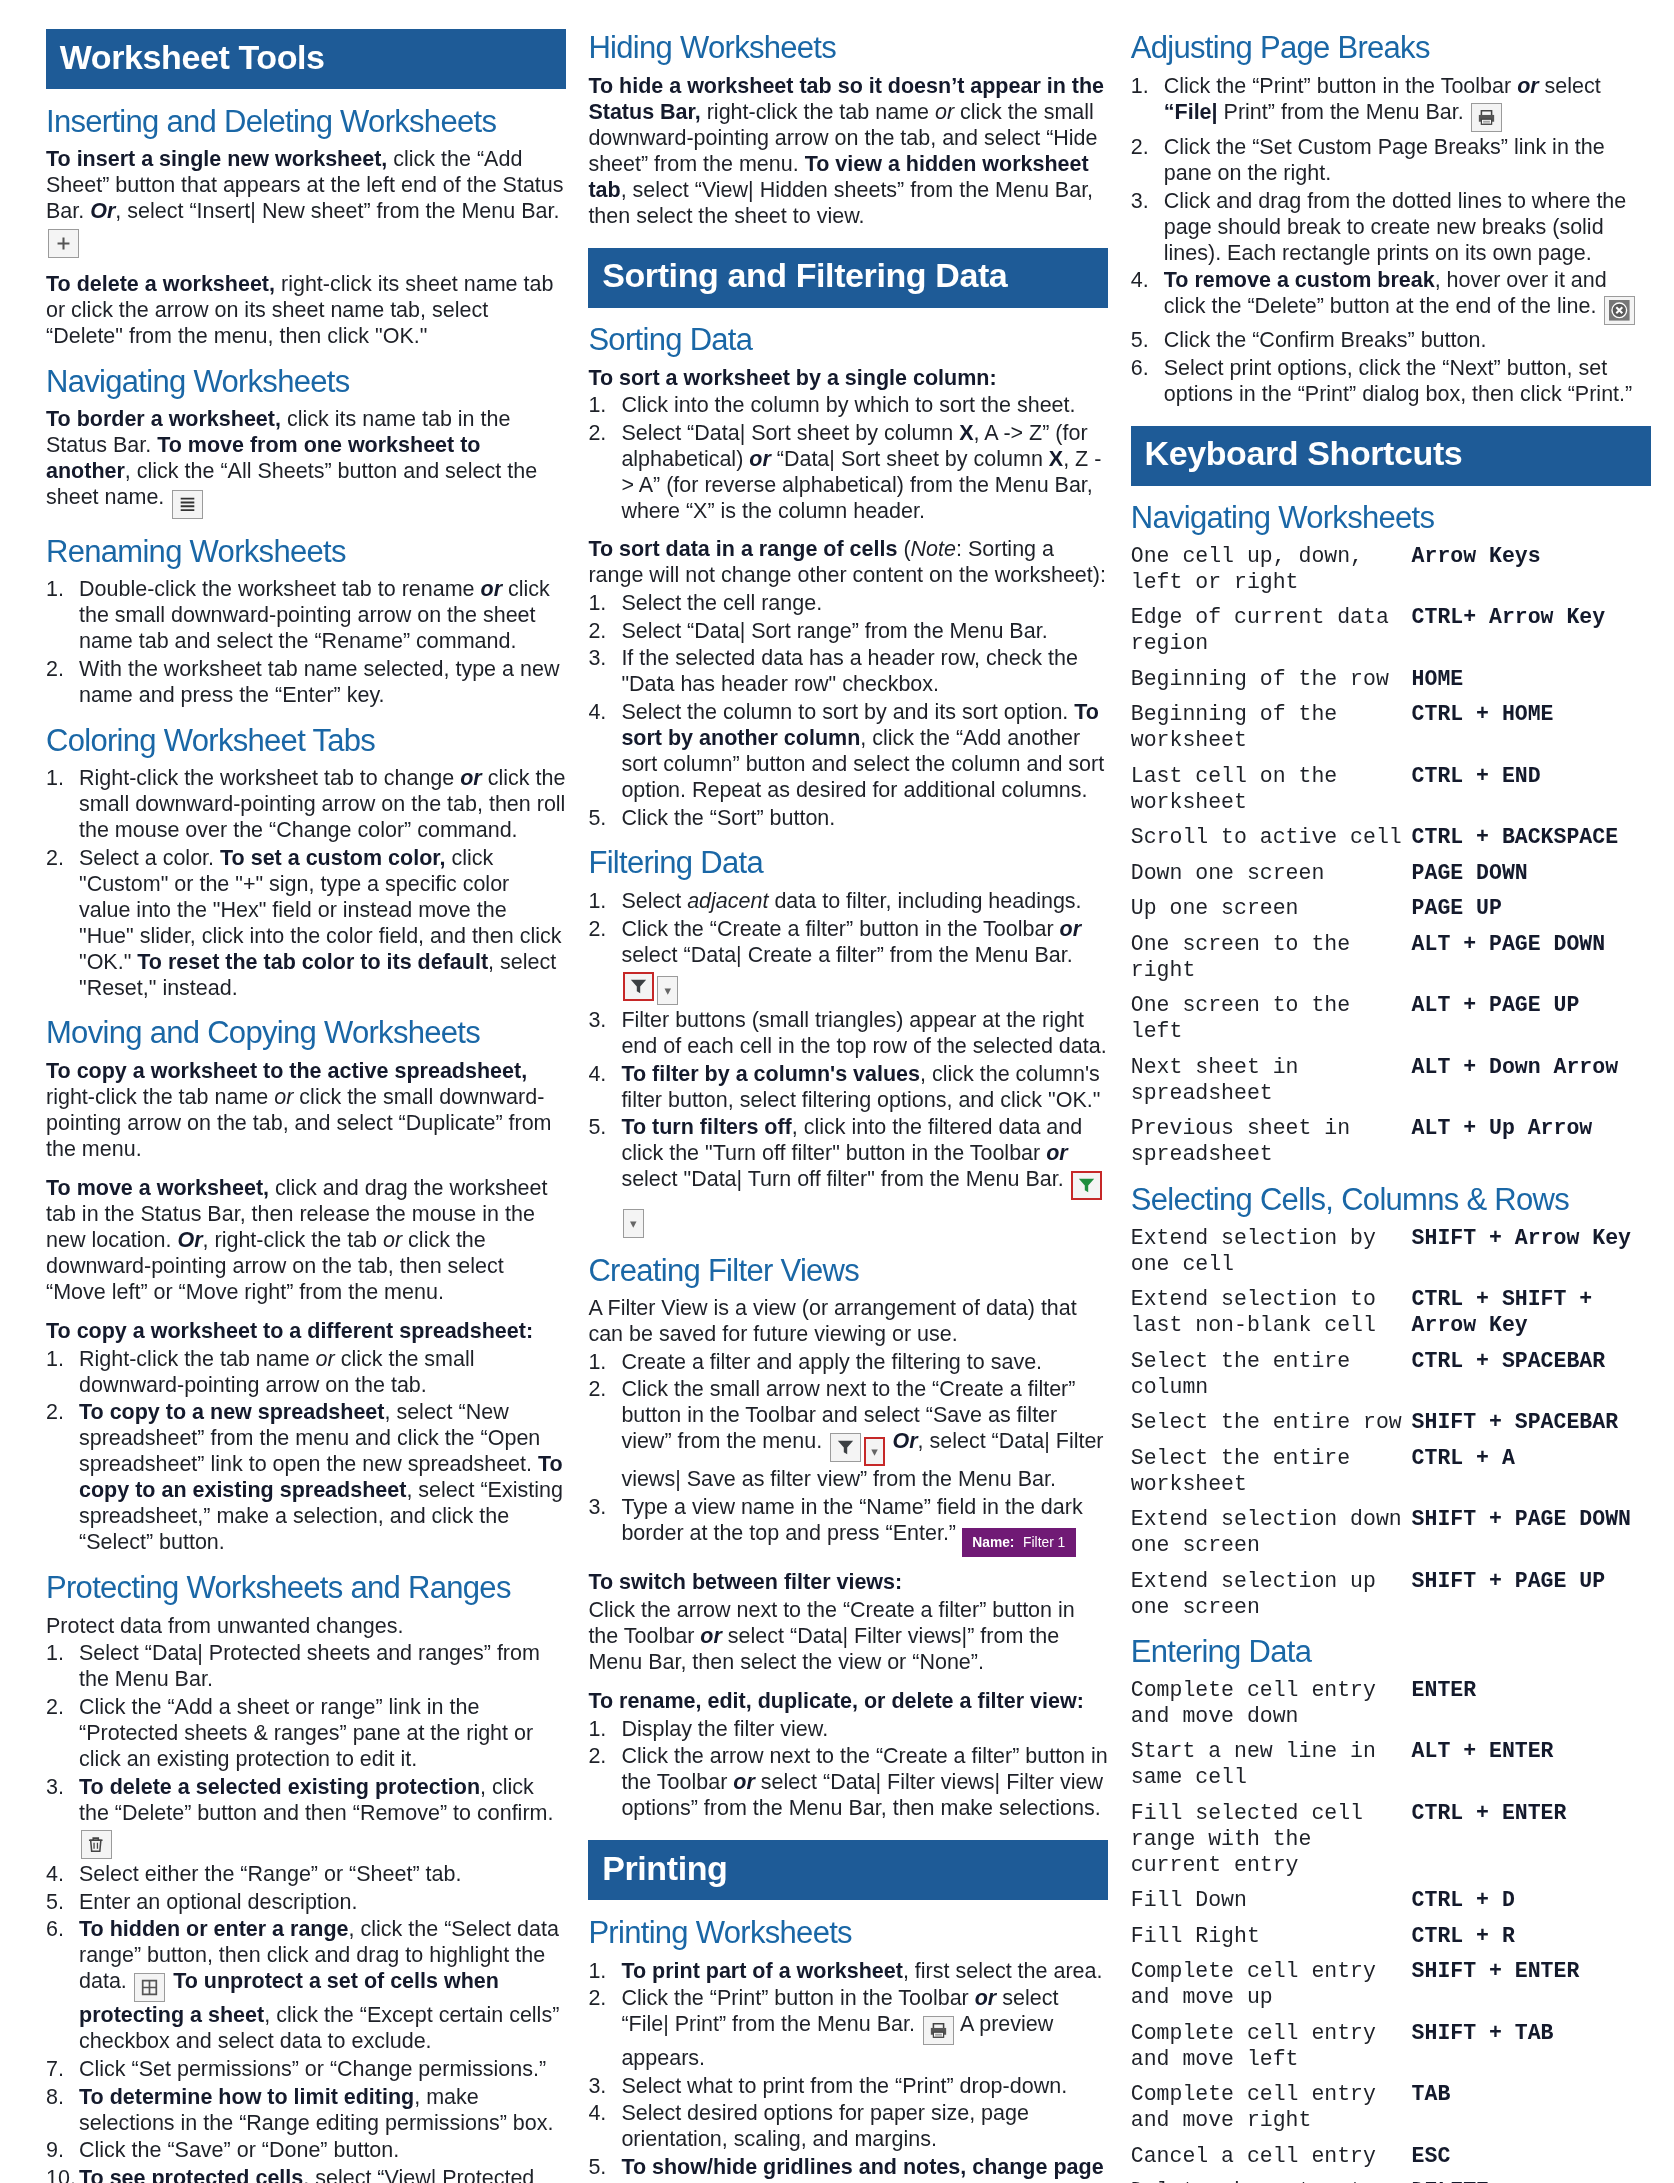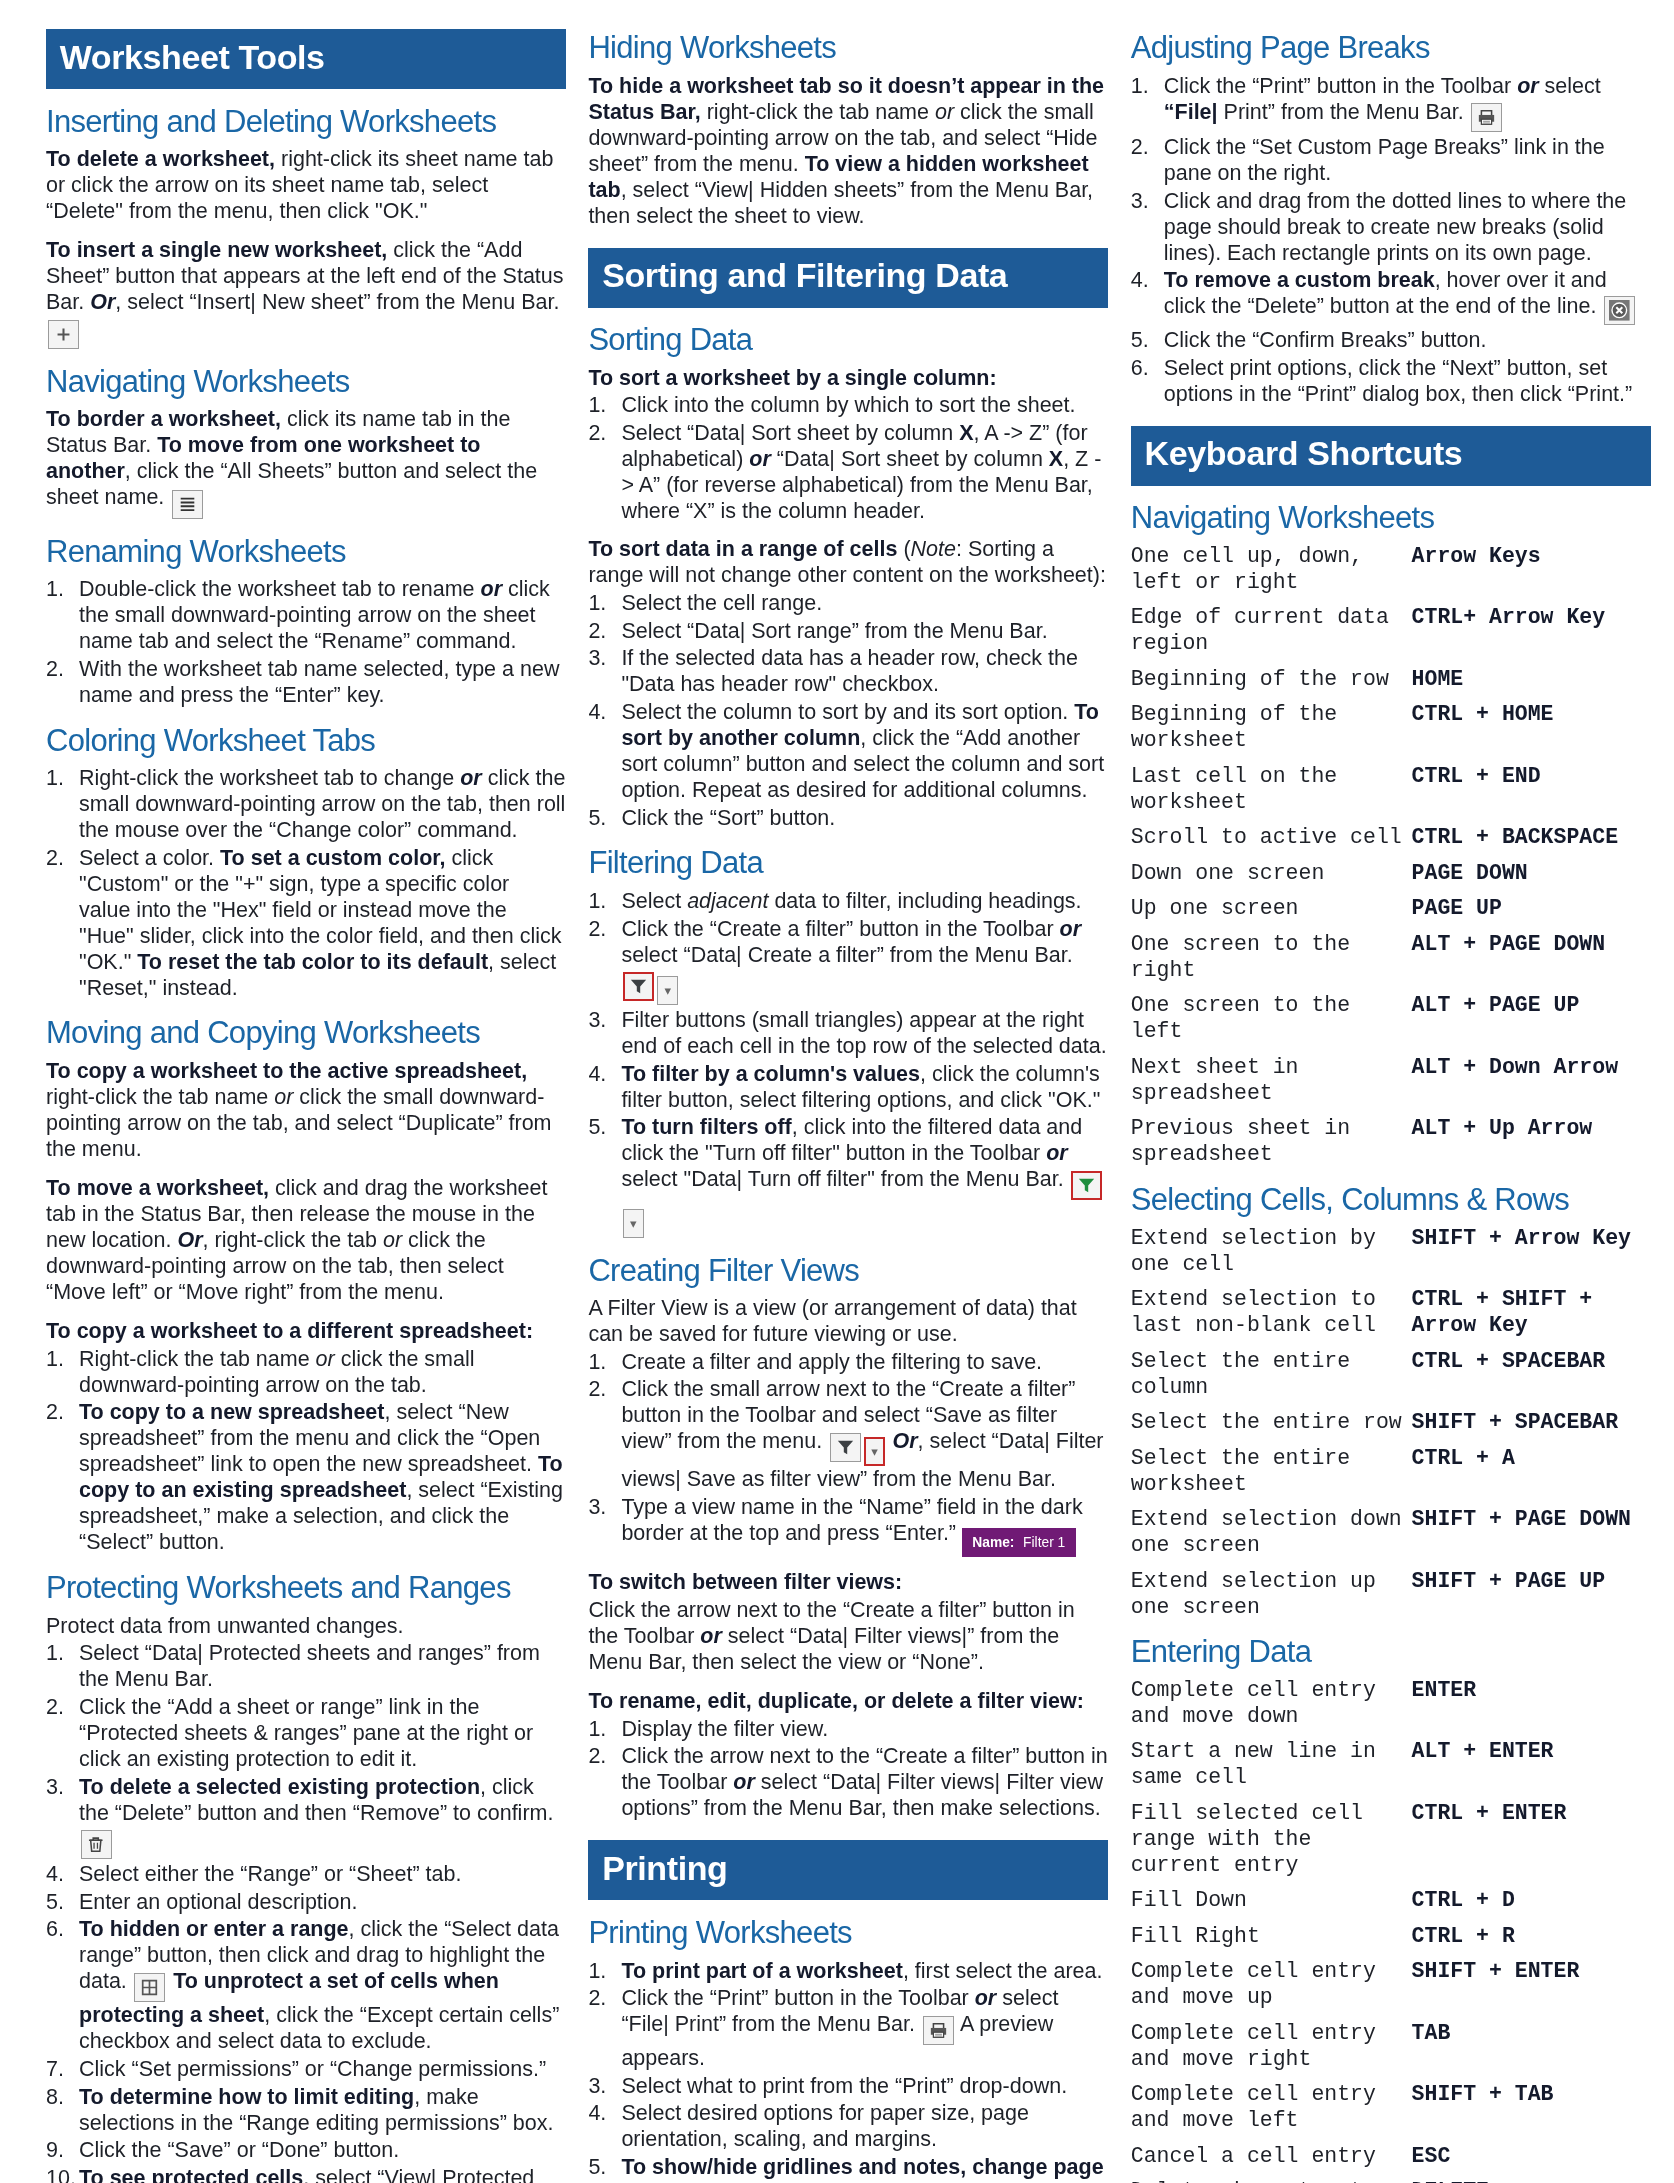--- a/index.html
+++ b/index.html
@@ -63,26 +63,26 @@
   .shlabel{flex:1;padding-right:5.2px;}
   .shkeys{flex:0 0 46%;font-weight:bold;color:var(--bold);}
 </style>
 </head>
 <body>
 
 <div class="page">
   <div class="col">
       <div class="banner">Worksheet Tools</div>
       <h2>Inserting and Deleting Worksheets</h2>
-      <div class="para"><span class="b">To delete a worksheet,</span><span> right-click its sheet name tab or click the arrow on its sheet name tab, select “Delete" from the menu, then click "OK."</span></div>
       <div class="para"><span class="b">To insert a single new worksheet,</span><span> click the “Add Sheet” button that appears at the left end of the Status Bar. </span><span class="bi">Or</span><span>, select “Insert| New sheet” from the Menu Bar. </span><span class="ibox">
           <svg width="17" height="17" viewBox="0 0 20 20">
             <path d="M10 3v14M3 10h14" stroke="#555" stroke-width="2.4"></path>
           </svg>
         </span></div>
+      <div class="para"><span class="b">To delete a worksheet,</span><span> right-click its sheet name tab or click the arrow on its sheet name tab, select “Delete" from the menu, then click "OK."</span></div>
       <h2>Navigating Worksheets</h2>
       <div class="para"><span class="b">To border a worksheet,</span><span> click its name tab in the Status Bar. </span><span class="b">To move from one worksheet to another</span><span>, click the “All Sheets” button and select the sheet name. </span><span class="ibox">
           <svg width="17" height="15.5" viewBox="0 0 20 18">
             <path d="M2 3h16M2 7.5h16M2 12h16M2 16.5h16" stroke="#333" stroke-width="2.2"></path>
           </svg>
         </span></div>
       <h2>Renaming Worksheets</h2>
       <div class="olist">
         <div class="oli">
           <span class="num">1.</span>
@@ -459,28 +459,28 @@
         </div>
         <div class="shrow">
           <span class="shlabel">Fill Right</span>
           <span class="shkeys">CTRL + R</span>
         </div>
         <div class="shrow">
           <span class="shlabel">Complete cell entry and move up</span>
           <span class="shkeys">SHIFT + ENTER</span>
         </div>
         <div class="shrow">
+          <span class="shlabel">Complete cell entry and move left</span>
+          <span class="shkeys">SHIFT + TAB</span>
+        </div>
+        <div class="shrow">
           <span class="shlabel">Complete cell entry and move right</span>
           <span class="shkeys">TAB</span>
         </div>
         <div class="shrow">
-          <span class="shlabel">Complete cell entry and move left</span>
-          <span class="shkeys">SHIFT + TAB</span>
-        </div>
-        <div class="shrow">
           <span class="shlabel">Cancel a cell entry</span>
           <span class="shkeys">ESC</span>
         </div>
         <div class="shrow">
           <span class="shlabel">Delete character to the right or delete a selection</span>
           <span class="shkeys">DELETE</span>
         </div>
       </div>
       <h2>Other Common Functions</h2>
       <div class="shtable">

